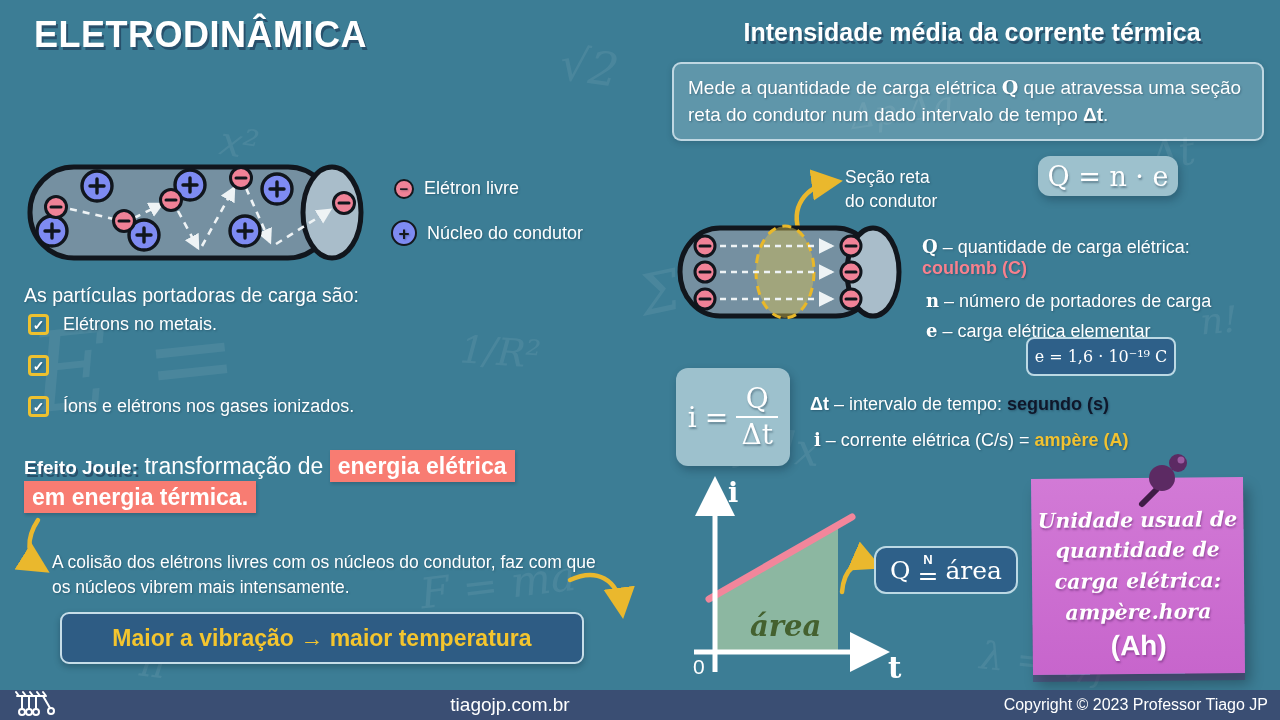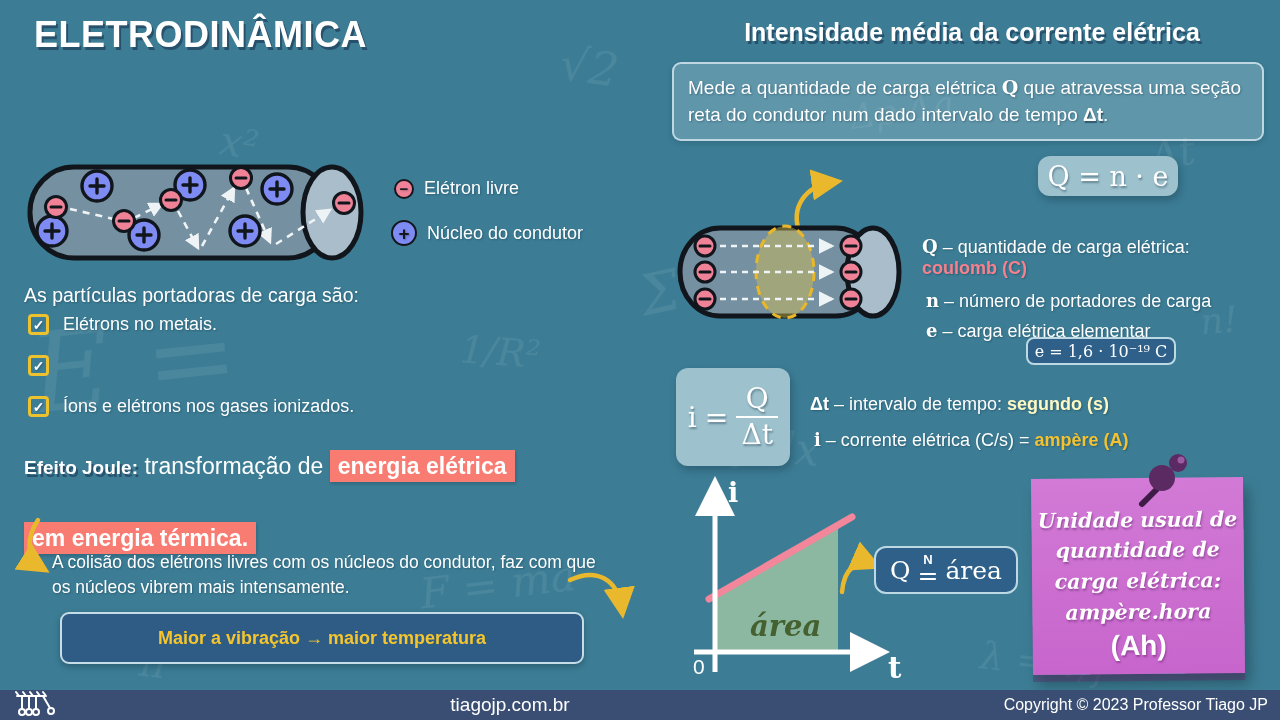--- a/index.html
+++ b/index.html
@@ -45,45 +45,45 @@
   }
 
   .joule-line { position:absolute; left:24px; font-size:23px; line-height:1.3; }
   .joule-lead { font-size:19px; font-weight:800; text-shadow:2px 3px 0 rgba(25,50,80,.6); }
   .hl { background:#f87c72; font-weight:800; padding:3px 8px; box-shadow:1px 2px 3px rgba(20,40,60,.25); }
   .collision { position:absolute; left:52px; top:550px; width:545px; font-size:17.5px; line-height:1.45; text-shadow:1px 1px 2px rgba(15,40,60,.35); }
   .banner {
     position:absolute; left:60px; top:612px; width:524px; height:52px;
     background:#2e5c84; border:2px solid #c6dde8; border-radius:9px;
     display:flex; align-items:center; justify-content:center;
-    font-size:18px; font-weight:800; color:#f4c52e;
+    font-size:23px; font-weight:800; color:#f4c52e;
     box-shadow:0 3px 6px rgba(10,30,45,.3);
   }
 
   .section-label { position:absolute; left:845px; top:166px; font-size:17.5px; line-height:1.35; text-shadow:1px 1px 2px rgba(15,40,60,.35); }
 
   .fbox-light {
     position:absolute; background:#9dc1cd; border-radius:12px;
     display:flex; align-items:center; justify-content:center;
     font-family:"DejaVu Serif", serif; color:#ffffff;
     box-shadow:2px 4px 8px rgba(10,30,45,.3);
     text-shadow:1px 2px 2px rgba(30,60,80,.45);
   }
   .qne { left:1038px; top:156px; width:140px; height:40px; font-size:27px; }
   .iqt { left:676px; top:368px; width:114px; height:98px; font-size:28px; gap:8px; }
   .frac { display:flex; flex-direction:column; align-items:center; line-height:1.05; }
   .frac .bar { width:42px; height:2.5px; background:#ffffff; margin:2px 0; }
 
   .defline { position:absolute; font-size:18px; text-shadow:1px 1px 2px rgba(15,40,60,.35); }
   .salmon { color:#f8808d; font-weight:800; }
-  .sage   { color:#fef9c3; font-weight:800; }
+  .sage   { color:#0f172a; font-weight:800; }
   .amber  { color:#f2c230; font-weight:800; }
 
   .evalue {
-    position:absolute; left:1026px; top:337px; width:150px; height:28px;
+    position:absolute; left:1026px; top:337px; width:150px; height:39px;
     background:#2e6089; border:2px solid #bcd9e4; border-radius:8px;
     display:flex; align-items:center; justify-content:center;
     font-family:"DejaVu Serif", serif; font-size:16px;
   }
   .callout {
     position:absolute; left:874px; top:546px; height:48px;
     background:#2e6089; border:2px solid #bcd9e4; border-radius:12px;
     display:flex; align-items:center; justify-content:center; gap:7px;
     padding:0 14px; font-family:"DejaVu Serif", serif; font-size:25px;
   }
@@ -211,21 +211,21 @@
       <span class="chk-box">✓</span>
     </div>
     <div class="chk-row" style="left:28px;top:396px">
       <span class="chk-box">✓</span>
       <span>Íons e elétrons nos gases ionizados.</span>
     </div>
 
     <div class="joule-line" style="top:452px">
       <span class="joule-lead">Efeito Joule:</span><span> transformação de </span><span class="hl">energia elétrica</span>
     </div>
-    <div class="joule-line" style="top:524px">
+    <div class="joule-line" style="top:483px">
       <span class="hl">em energia térmica.</span>
     </div>
 
     <svg style="left:22px;top:516px" width="46" height="60" viewBox="0 0 46 60">
       <defs>
           <marker id="ahy1" markerWidth="9" markerHeight="9" refX="5" refY="3.5" orient="auto">
             <path d="M0,0 L7,3.5 L0,7 Z" fill="#eab82d"></path>
           </marker>
         </defs>
       <path d="M16,4 C4,22 4,42 20,52" fill="none" stroke="#eab82d" stroke-width="4.5" stroke-linecap="round" marker-end="url(#ahy1)"></path>
@@ -239,26 +239,30 @@
             <path d="M0,0 L7,3.5 L0,7 Z" fill="#eab82d"></path>
           </marker>
         </defs>
       <path d="M4,12 C30,0 52,10 56,42" fill="none" stroke="#eab82d" stroke-width="4.5" stroke-linecap="round" marker-end="url(#ahy2)"></path>
     </svg>
 
     <div class="banner">
       <span>Maior a vibração → maior temperatura</span>
     </div>
 
-    <h2 class="r-title">Intensidade média da corrente elétrica</h2>
+    <h2 class="r-title">Intensidade média da corrente térmica</h2>
 
     <div class="defbox" style="left:672px;top:62px;width:592px;">
       <span>Mede a quantidade de carga elétrica </span><span class="msym">Q</span><span> que atravessa uma seção reta do condutor num dado intervalo de tempo </span><b>Δt</b><span>.</span>
     </div>
 
+    <div class="section-label">
+      <div>Seção reta</div>
+      <div>do condutor</div>
+    </div>
 
     <svg style="left:788px;top:172px" width="56" height="66" viewBox="0 0 56 66">
       <defs>
           <marker id="ahy3" markerWidth="9" markerHeight="9" refX="5" refY="3.5" orient="auto">
             <path d="M0,0 L7,3.5 L0,7 Z" fill="#eab82d"></path>
           </marker>
         </defs>
       <path d="M12,62 C2,36 16,14 46,10" fill="none" stroke="#eab82d" stroke-width="4.5" stroke-linecap="round" marker-end="url(#ahy3)"></path>
     </svg>
 

